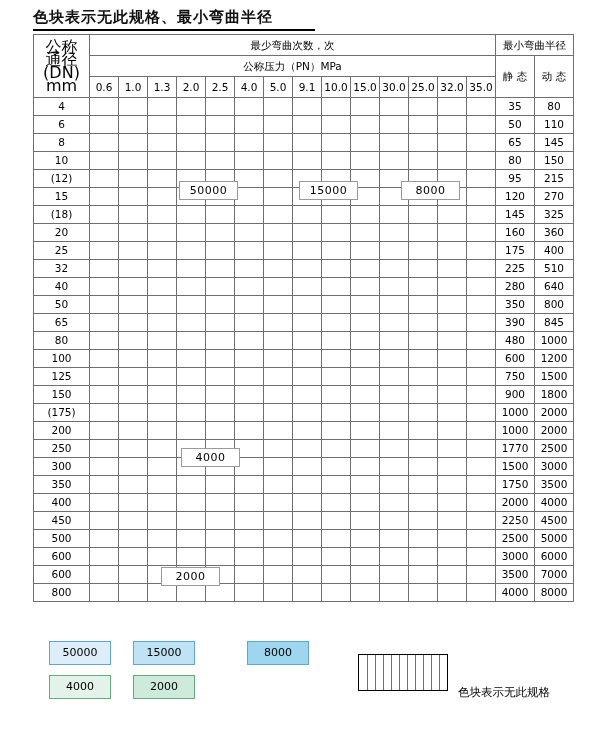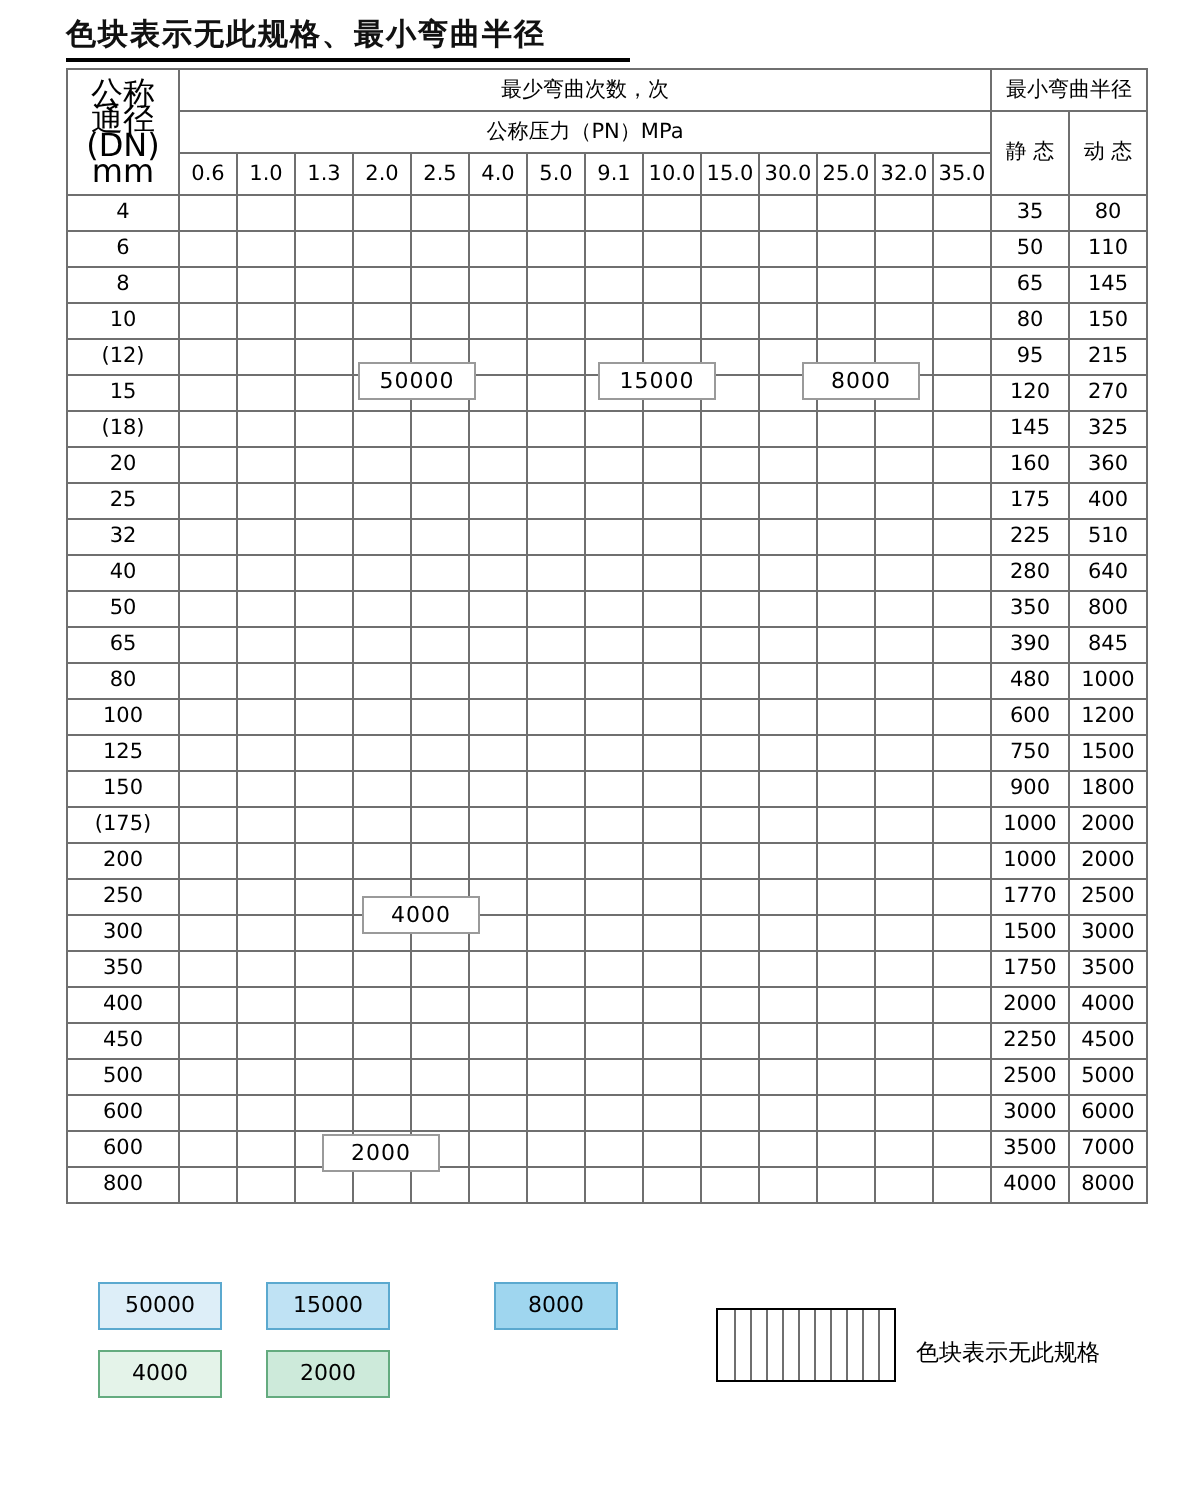--- a/index.html
+++ b/index.html
@@ -75,21 +75,21 @@
     border:1px solid #7a7a7a;
     text-align:center;line-height:22px;
     font-size:11px;
   }
   .lg-b1{background:#ddeef8;border-color:#5ba9cf;}
   .lg-b2{background:#bfe2f4;border-color:#5ba9cf;}
   .lg-b3{background:#9fd6ef;border-color:#5ba9cf;}
   .lg-g1{background:#e4f3e9;border-color:#64ab7f;}
   .lg-g2{background:#cdeada;border-color:#64ab7f;}
   .lg-text{
-    position:absolute;font-size:11.5px;line-height:22px;
+    position:absolute;font-size:11.5px;line-height:22px;margin-top:16px;
   }
   #lg-hatch{
     position:absolute;left:325px;top:21px;width:88px;height:35px;
     border:1px solid #000;background:#fff;
   }
   #lg-hatch .hline{
     position:absolute;top:0;bottom:0;width:1px;background:#6f6f6f;
   }
 </style>
 </head>

